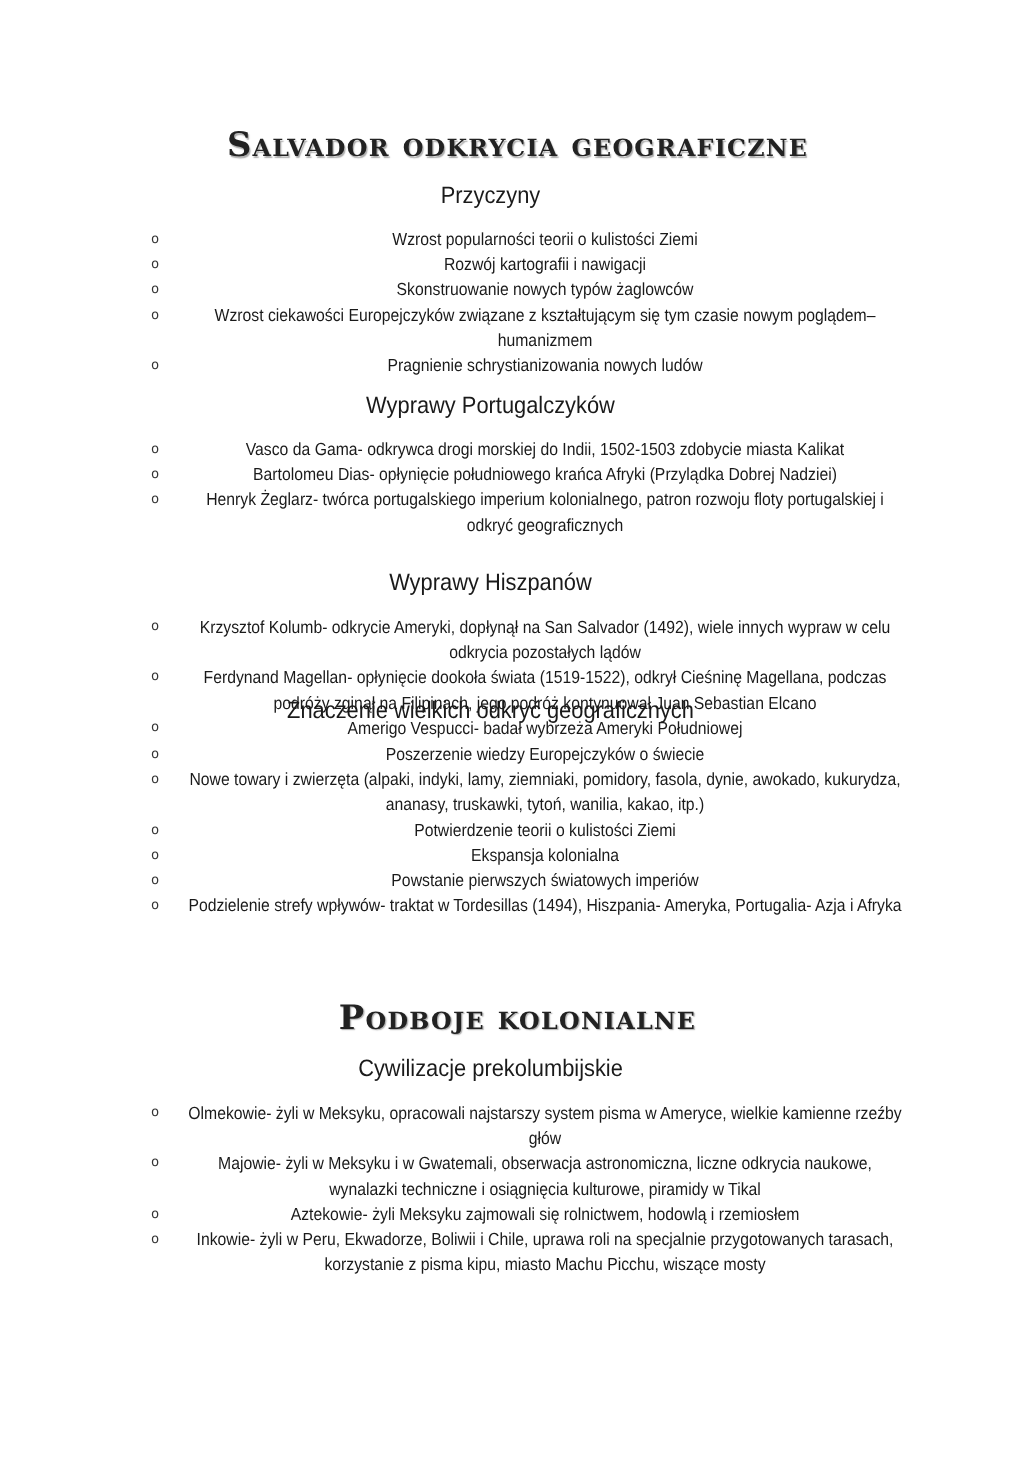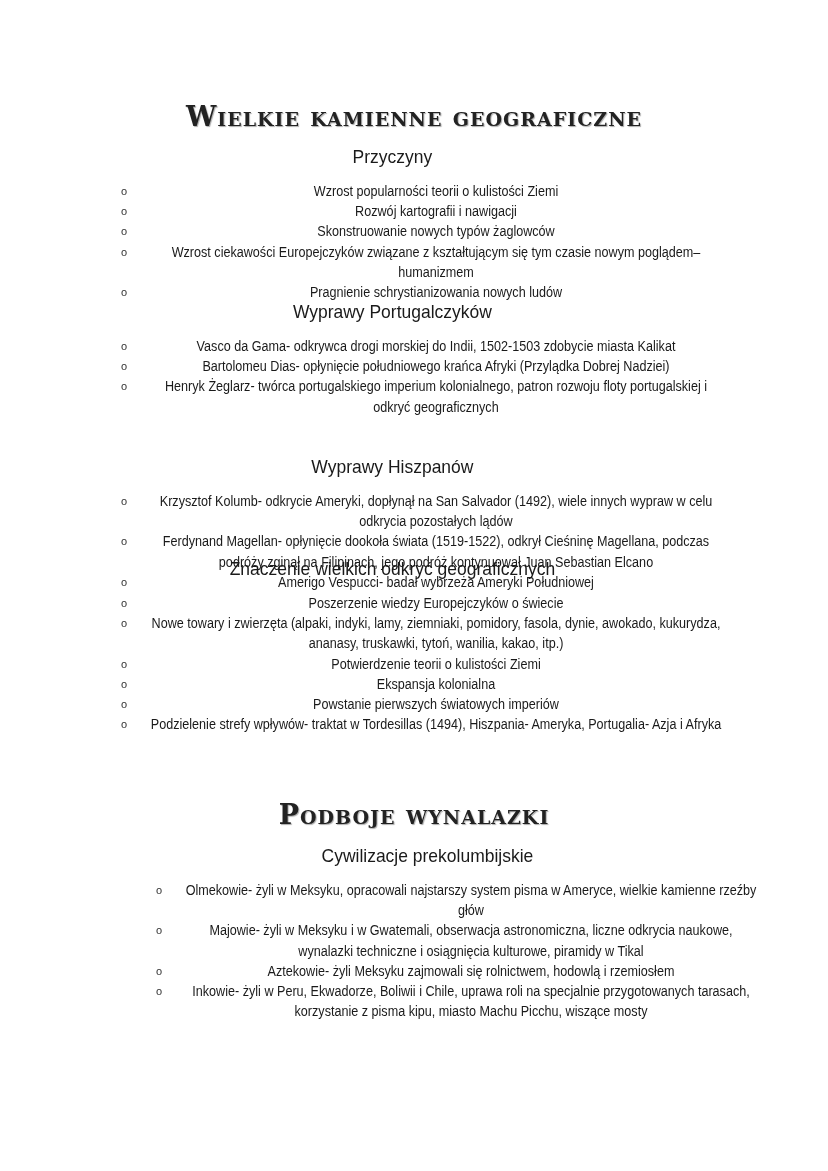--- a/index.html
+++ b/index.html
@@ -43,31 +43,31 @@
     font-size: 11px;
     color: #333;
   }
   ul.items li .txt {
     display: inline-block;
     transform: scaleX(0.9);
     transform-origin: left;
     width: 640px;
   }
   #s1 { top: 146px; }
-  #s2 { top: 301px; }
+  #s2 { top: 314px; }
   #s3 { top: 456px; }
   #s4 { top: 558px; }
-  #s5 { top: 845px; margin-left: 35px; }
+  #s5 { top: 845px; }
 </style>
 </head>
 <body>
 
 <div class="page">
 
-  <h1 class="title title1">Wielkie kamienne geograficzne</h1>
+  <h1 class="title title1">Salvador odkrycia geograficzne</h1>
 
   <div class="section" id="s1">
     <h2 class="heading">Przyczyny</h2>
     <ul class="items">
       <li><span class="bullet">o</span><span class="txt">Wzrost popularności teorii o kulistości Ziemi</span></li>
       <li><span class="bullet">o</span><span class="txt">Rozwój kartografii i nawigacji</span></li>
       <li><span class="bullet">o</span><span class="txt">Skonstruowanie nowych typów żaglowców</span></li>
       <li><span class="bullet">o</span><span class="txt">Wzrost ciekawości Europejczyków związane z kształtującym się tym czasie nowym poglądem– humanizmem</span></li>
       <li><span class="bullet">o</span><span class="txt">Pragnienie schrystianizowania nowych ludów</span></li>
     </ul>
@@ -96,21 +96,21 @@
     <ul class="items">
       <li><span class="bullet">o</span><span class="txt">Poszerzenie wiedzy Europejczyków o świecie</span></li>
       <li><span class="bullet">o</span><span class="txt">Nowe towary i zwierzęta (alpaki, indyki, lamy, ziemniaki, pomidory, fasola, dynie, awokado, kukurydza, ananasy, truskawki, tytoń, wanilia, kakao, itp.)</span></li>
       <li><span class="bullet">o</span><span class="txt">Potwierdzenie teorii o kulistości Ziemi</span></li>
       <li><span class="bullet">o</span><span class="txt">Ekspansja kolonialna</span></li>
       <li><span class="bullet">o</span><span class="txt">Powstanie pierwszych światowych imperiów</span></li>
       <li><span class="bullet">o</span><span class="txt">Podzielenie strefy wpływów- traktat w Tordesillas (1494), Hiszpania- Ameryka, Portugalia- Azja i Afryka</span></li>
     </ul>
   </div>
 
-  <h1 class="title title2">Podboje wynalazki</h1>
+  <h1 class="title title2">Podboje kolonialne</h1>
 
   <div class="section" id="s5">
     <h2 class="heading">Cywilizacje prekolumbijskie</h2>
     <ul class="items">
       <li><span class="bullet">o</span><span class="txt">Olmekowie- żyli w Meksyku, opracowali najstarszy system pisma w Ameryce, wielkie kamienne rzeźby głów</span></li>
       <li><span class="bullet">o</span><span class="txt">Majowie- żyli w Meksyku i w Gwatemali, obserwacja astronomiczna, liczne odkrycia naukowe, wynalazki techniczne i osiągnięcia kulturowe, piramidy w Tikal</span></li>
       <li><span class="bullet">o</span><span class="txt">Aztekowie- żyli Meksyku zajmowali się rolnictwem, hodowlą i rzemiosłem</span></li>
       <li><span class="bullet">o</span><span class="txt">Inkowie- żyli w Peru, Ekwadorze, Boliwii i Chile, uprawa roli na specjalnie przygotowanych tarasach, korzystanie z pisma kipu, miasto Machu Picchu, wiszące mosty</span></li>
     </ul>
   </div>

